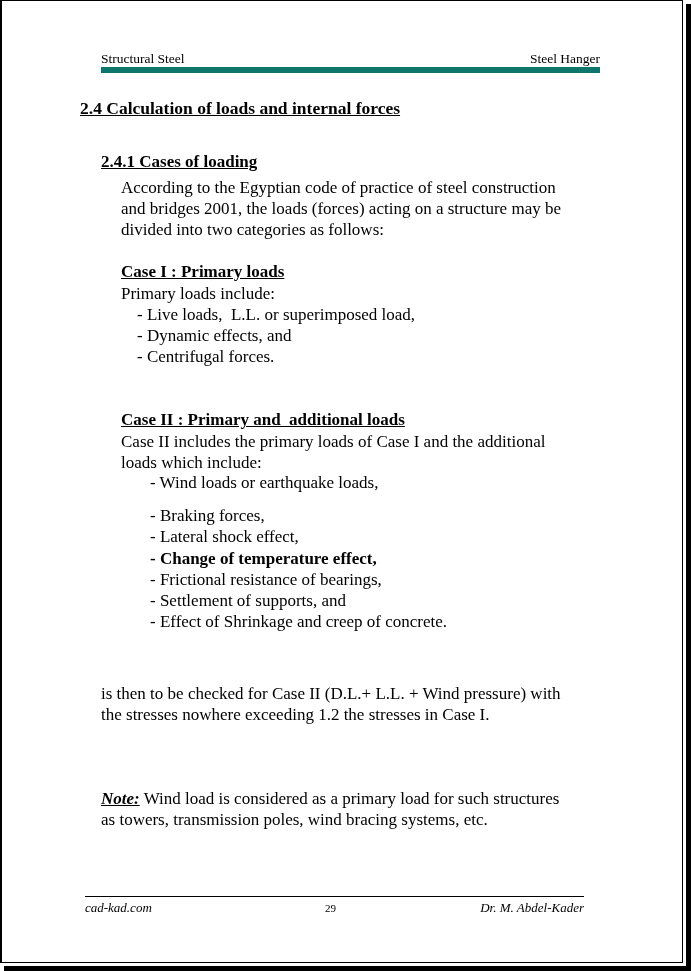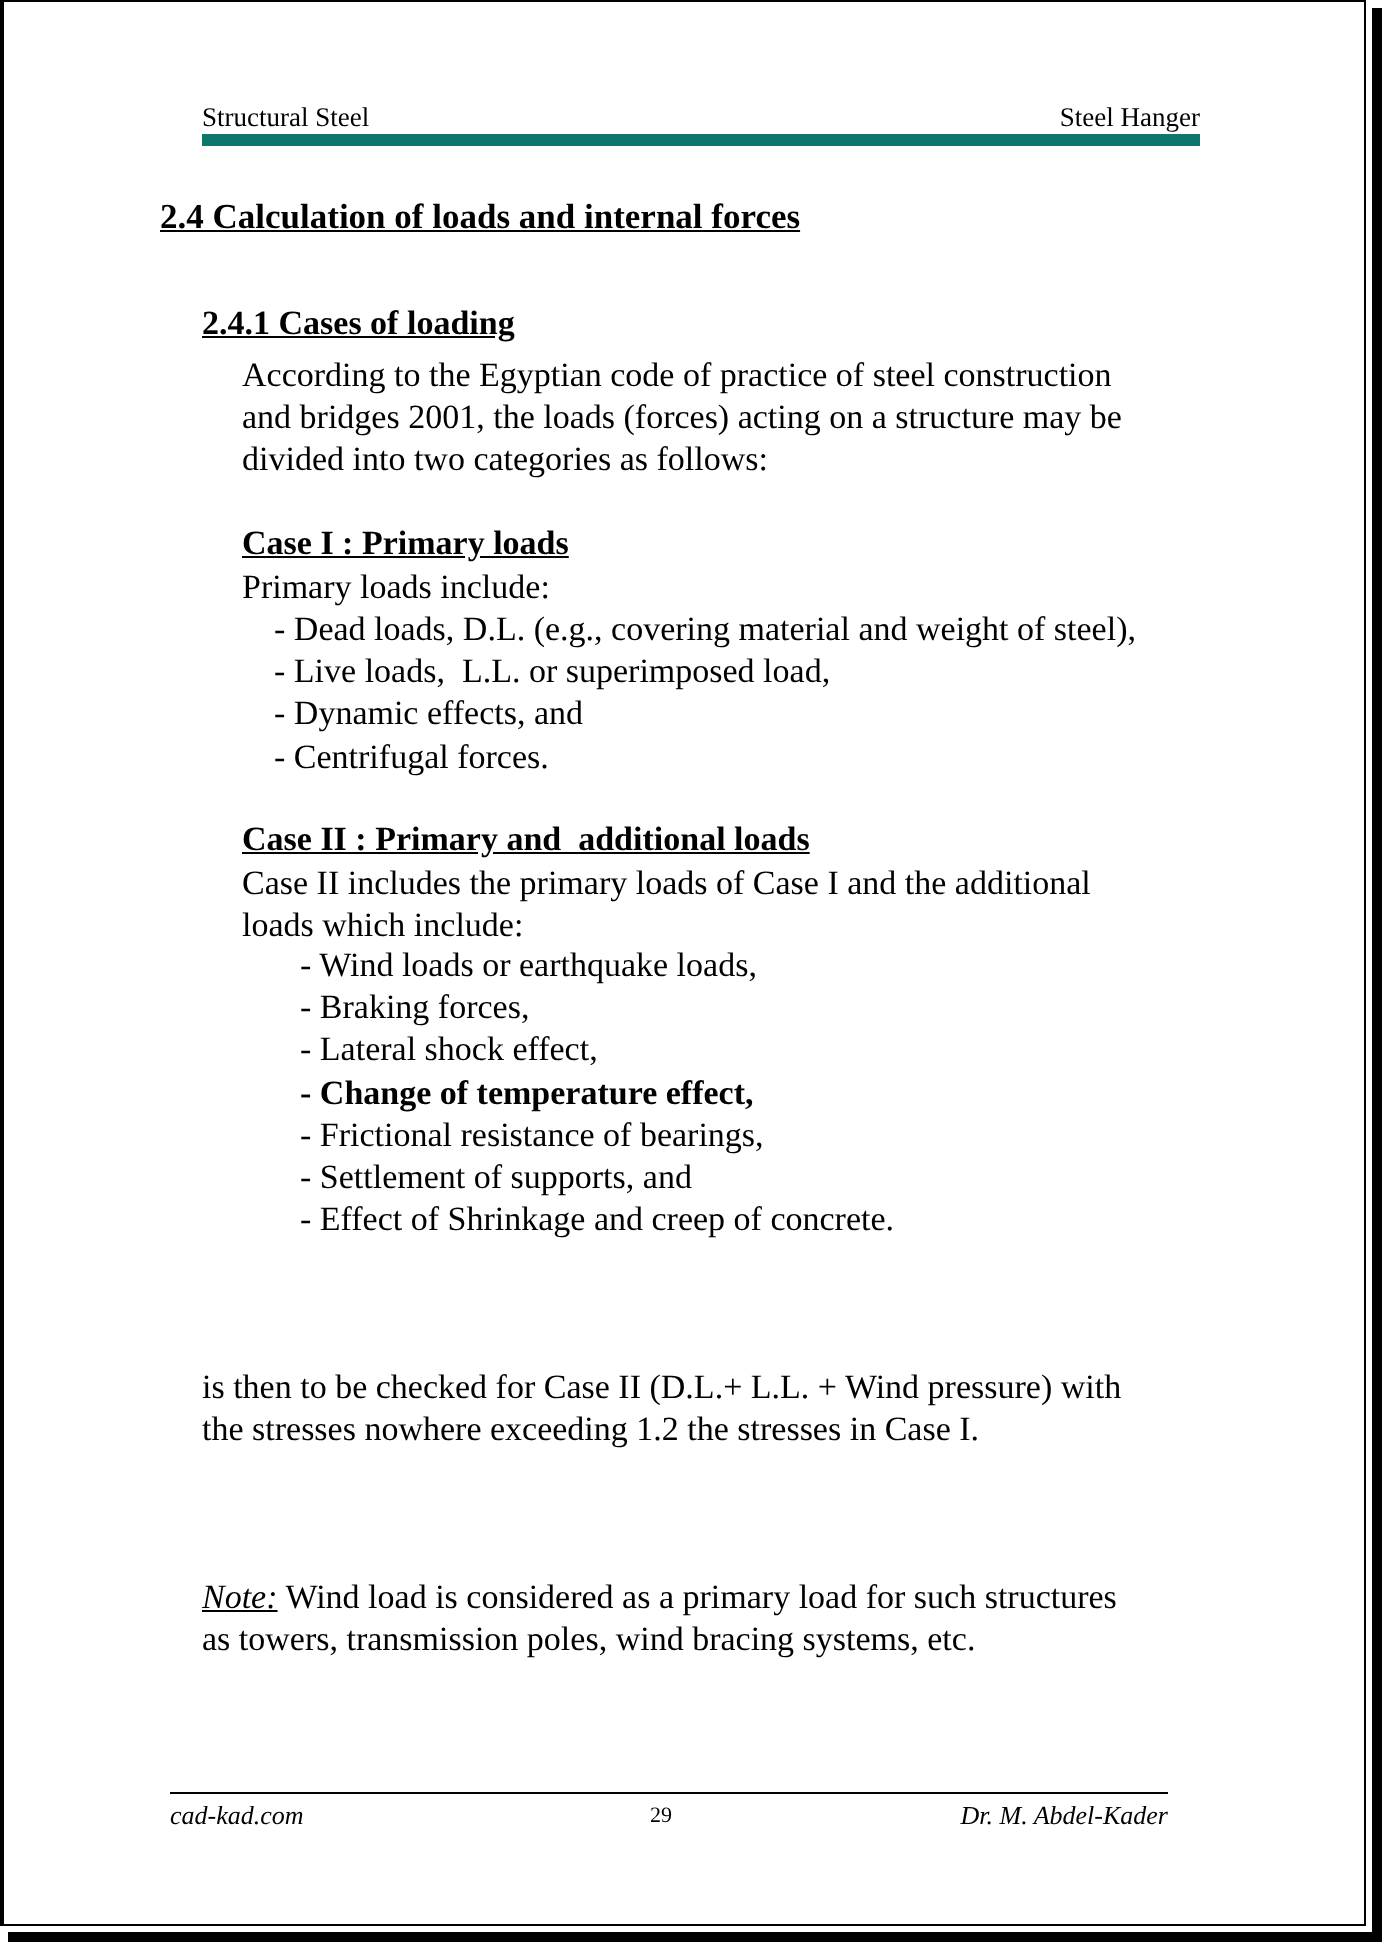--- a/index.html
+++ b/index.html
@@ -84,21 +84,21 @@
       font-size: 17px;
       line-height: 21.2px;
     }
     .case-h {
       font-weight: bold;
       text-decoration: underline;
       font-size: 17px;
       line-height: 22px;
     }
     .note-label {
-      font-weight: normal;
+      font-weight: bold;
       font-style: italic;
       text-decoration: underline;
       text-align: center;
     }
 
     
     .run-footer {
       position: absolute;
       left: 85px;
       top: 896px;
@@ -147,34 +147,33 @@
   <div style="white-space: pre;">According to the Egyptian code of practice of steel construction</div>
   <div style="white-space: pre;">and bridges 2001, the loads (forces) acting on a structure may be</div>
   <div style="white-space: pre;">divided into two categories as follows:</div>
 </div>
 
 <div class="para" style="left:121px; top:261px;">
   <div class="case-h" style="white-space: pre;">Case I : Primary loads</div>
   <div style="white-space: pre;">Primary loads include:</div>
 </div>
 <div class="para" style="left:137px; top:304px;">
-  <div style="white-space: pre;">- Dead loads, D.L. (e.g., covering material and weight of steel),</div>
   <div style="white-space: pre;">- Live loads,  L.L. or superimposed load,</div>
   <div style="white-space: pre;">- Dynamic effects, and</div>
   <div style="white-space: pre;">- Centrifugal forces.</div>
 </div>
 
 <div class="para" style="left:121px; top:409px;">
   <div class="case-h" style="white-space: pre;">Case II : Primary and  additional loads</div>
   <div style="white-space: pre;">Case II includes the primary loads of Case I and the additional</div>
   <div style="white-space: pre;">loads which include:</div>
 </div>
 <div class="para" style="left:150px; top:472px;">
   <div style="white-space: pre;">- Wind loads or earthquake loads,</div>
-  <div style="white-space: pre;">- Braking forces,</div>
+  <div style="white-space: pre; margin-top: 12px;">- Braking forces,</div>
   <div style="white-space: pre;">- Lateral shock effect,</div>
   <div style="white-space: pre; font-weight: bold;">- Change of temperature effect,</div>
   <div style="white-space: pre;">- Frictional resistance of bearings,</div>
   <div style="white-space: pre;">- Settlement of supports, and</div>
   <div style="white-space: pre;">- Effect of Shrinkage and creep of concrete.</div>
 </div>
 
 <div class="para" style="left:101px; top:683px;">
   <div style="white-space: pre;">is then to be checked for Case II (D.L.+ L.L. + Wind pressure) with</div>
   <div style="white-space: pre;">the stresses nowhere exceeding 1.2 the stresses in Case I.</div>

